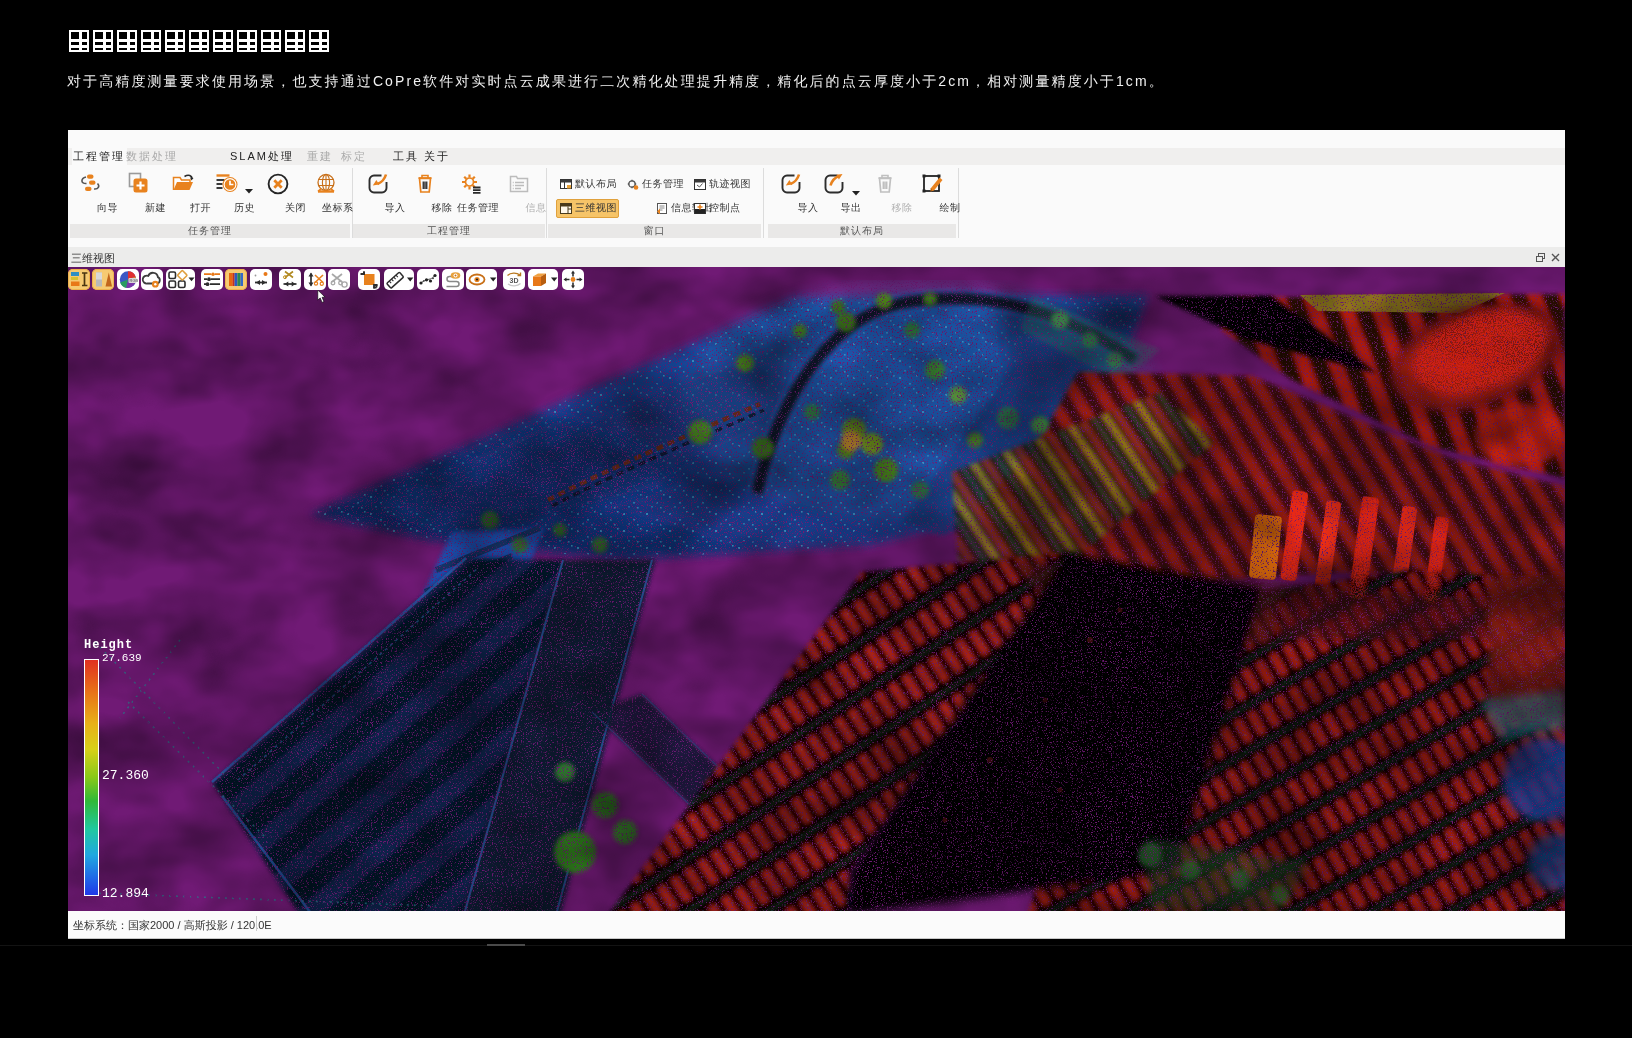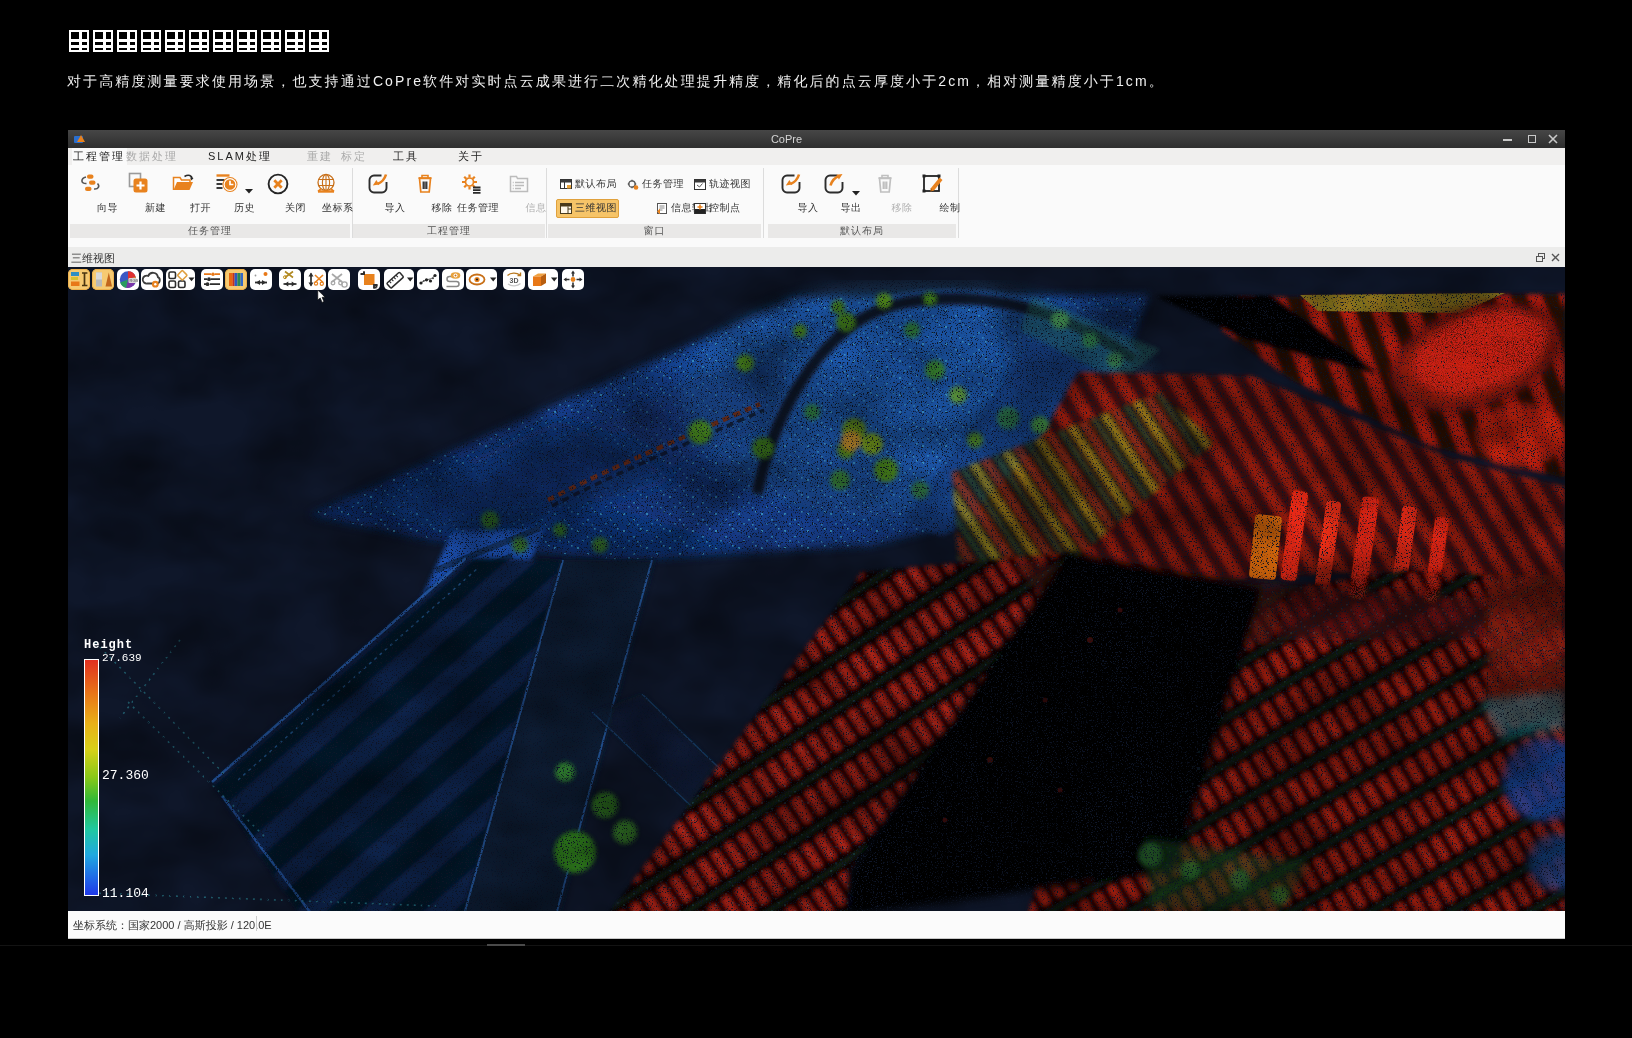--- a/index.html
+++ b/index.html
@@ -17,52 +17,40 @@
 .tab{position:absolute;top:0;height:17px;line-height:17px;letter-spacing:2px}
 #ribbon{left:0;top:35px;width:100%;height:82px;background:#fafafa}
 .gl{position:absolute;top:59px;height:14px;background:#e9e8e7;font-size:10px;color:#555;text-align:center;line-height:14px;letter-spacing:1px}
 .vsep{position:absolute;top:3px;height:70px;width:1px;background:#dcdcdc}
 .bicon{position:absolute;top:7px;width:24px;height:24px}
 .blbl{position:absolute;top:36px;font-size:10px;color:#333;text-align:right;width:56px;letter-spacing:.5px}
 .gray{color:#b0b0b0}
 .sbtn{position:absolute;height:16px;font-size:10px;color:#333;letter-spacing:.5px;line-height:16px}
 .sbtn svg{vertical-align:-3px;margin-right:3px}
 #panelbar{left:0;top:117px;width:100%;height:20px;background:#ececeb;font-size:11px;color:#333}
-#canvas{left:0;top:137px;width:1497px;height:644px;background:#0f172a}
+#canvas{left:0;top:137px;width:1497px;height:644px;background:#701a75}
 #toolrow{position:absolute;left:0;top:2px;height:22px}
 .ti{position:absolute;top:0;width:22px;height:21px;background:#fff;border-radius:5px}
 .ti.amber{background:#f6ca72;box-shadow:inset 0 0 0 1px #edb14e}
 .ti svg{position:absolute;left:0;top:0}
 #status{left:0;top:781px;width:100%;height:27px;background:#fbfbfb;border-bottom:1px solid #c8c8c8;font-size:11px;color:#333}
 #legend{position:absolute;left:16px;top:371px;color:#fff;font-family:"Liberation Mono",monospace}
 </style></head>
 <body>
 <div class="abs" id="title"><span class="tc"></span><span class="tc"></span><span class="tc"></span><span class="tc"></span><span class="tc"></span><span class="tc"></span><span class="tc"></span><span class="tc"></span><span class="tc"></span><span class="tc"></span><span class="tc"></span></div>
 <div class="abs" id="sub">对于高精度测量要求使用场景，也支持通过CoPre软件对实时点云成果进行二次精化处理提升精度，精化后的点云厚度小于2cm，相对测量精度小于1cm。</div>
 <div class="abs" id="win">
-  <div class="abs" id="tbar">
-    <svg class="abs" style="left:5px;top:2px" width="14" height="14" viewBox="0 0 14 14">
-        <rect x="1" y="4" width="9" height="7" rx="1" fill="#2a6fd0"></rect>
-        <path d="M4 10 L8 3 L12 10z" fill="#e8821e"></path>
-      </svg>
-    <div class="tt">CoPre</div>
-    <div class="abs" style="right:53px;top:9px;width:9px;height:2px;background:#c9c9c9"></div>
-    <div class="abs" style="right:29px;top:5px;width:6px;height:6px;border:1.5px solid #c9c9c9"></div>
-    <svg class="abs" style="right:7px;top:4px" width="10" height="10" viewBox="0 0 10 10">
-        <path d="M1 1 L9 9 M9 1 L1 9" stroke="#c9c9c9" stroke-width="1.6"></path>
-      </svg>
-  </div>
   <div class="abs" id="tabs">
     <div class="tab" style="left:3.5px;width:55px;background:#fafafa;text-align:center">工程管理</div>
     <div class="tab" style="left:58px;color:#a9a9a9">数据处理</div>
-    <div class="tab" style="left:140px">SLAM处理</div>
+    <div class="tab" style="left:162px">SLAM处理</div>
     <div class="tab" style="left:239px;color:#a9a9a9">重建</div>
     <div class="tab" style="left:273px;color:#a9a9a9">标定</div>
     <div class="tab" style="left:325px">工具</div>
-    <div class="tab" style="left:390px">关于</div>
+    <div class="tab" style="left:356px">关于</div>
   </div>
   <div class="abs" id="ribbon">
     <div class="gl" style="left:2px;width:280px">任务管理</div>
     <div class="gl" style="left:285px;width:192px">工程管理</div>
     <div class="gl" style="left:480px;width:213px">窗口</div>
     <div class="gl" style="left:700px;width:188px">默认布局</div>
     <div class="vsep" style="left:284px"></div>
     <div class="vsep" style="left:478px"></div>
     <div class="vsep" style="left:695px"></div>
     <div class="vsep" style="left:890px"></div>
@@ -592,21 +580,21 @@
           </svg>
         </div>
       <svg class="abs" style="left:249px;top:21px" width="10" height="14" viewBox="0 0 13 18">
           <path d="M1 0 L1 13 L4.2 10.2 L6.6 16 L9 15 L6.6 9.4 L10.5 9.2 Z" fill="#fff" stroke="#000" stroke-width="0.8"></path>
         </svg>
     </div>
     <div id="legend">
       <div style="font-size:12px;font-weight:bold;letter-spacing:1px">Height</div>
       <div style="position:absolute;left:18px;top:14px;font-size:11px">27.639</div>
       <div style="position:absolute;left:18px;top:130px;font-size:13px">27.360</div>
-      <div style="position:absolute;left:18px;top:248px;font-size:13px">11.104</div>
+      <div style="position:absolute;left:18px;top:248px;font-size:13px">12.894</div>
       <div style="position:absolute;left:0;top:21px;width:13px;height:235px;border:1px solid #fff;background:linear-gradient(#e03020,#e87418 14%,#e8b018 27%,#d8d018 38%,#88c818 50%,#30b838 60%,#20c8a0 72%,#20a8e0 83%,#2060e8 94%,#2038e8)"></div>
     </div>
   </div>
   <div class="abs" id="status">
       <span style="position:absolute;left:5px;top:7px">坐标系统：国家2000 / 高斯投影 / 120.0E</span>
     <div class="abs" style="left:188px;top:5px;width:1px;height:15px;background:#ccc"></div>
   </div>
 </div>
 <div class="abs" style="left:0;top:945px;width:1632px;height:1px;background:#131313"></div>
 <div class="abs" style="left:487px;top:944px;width:38px;height:2px;background:#4a4a4a"></div>

